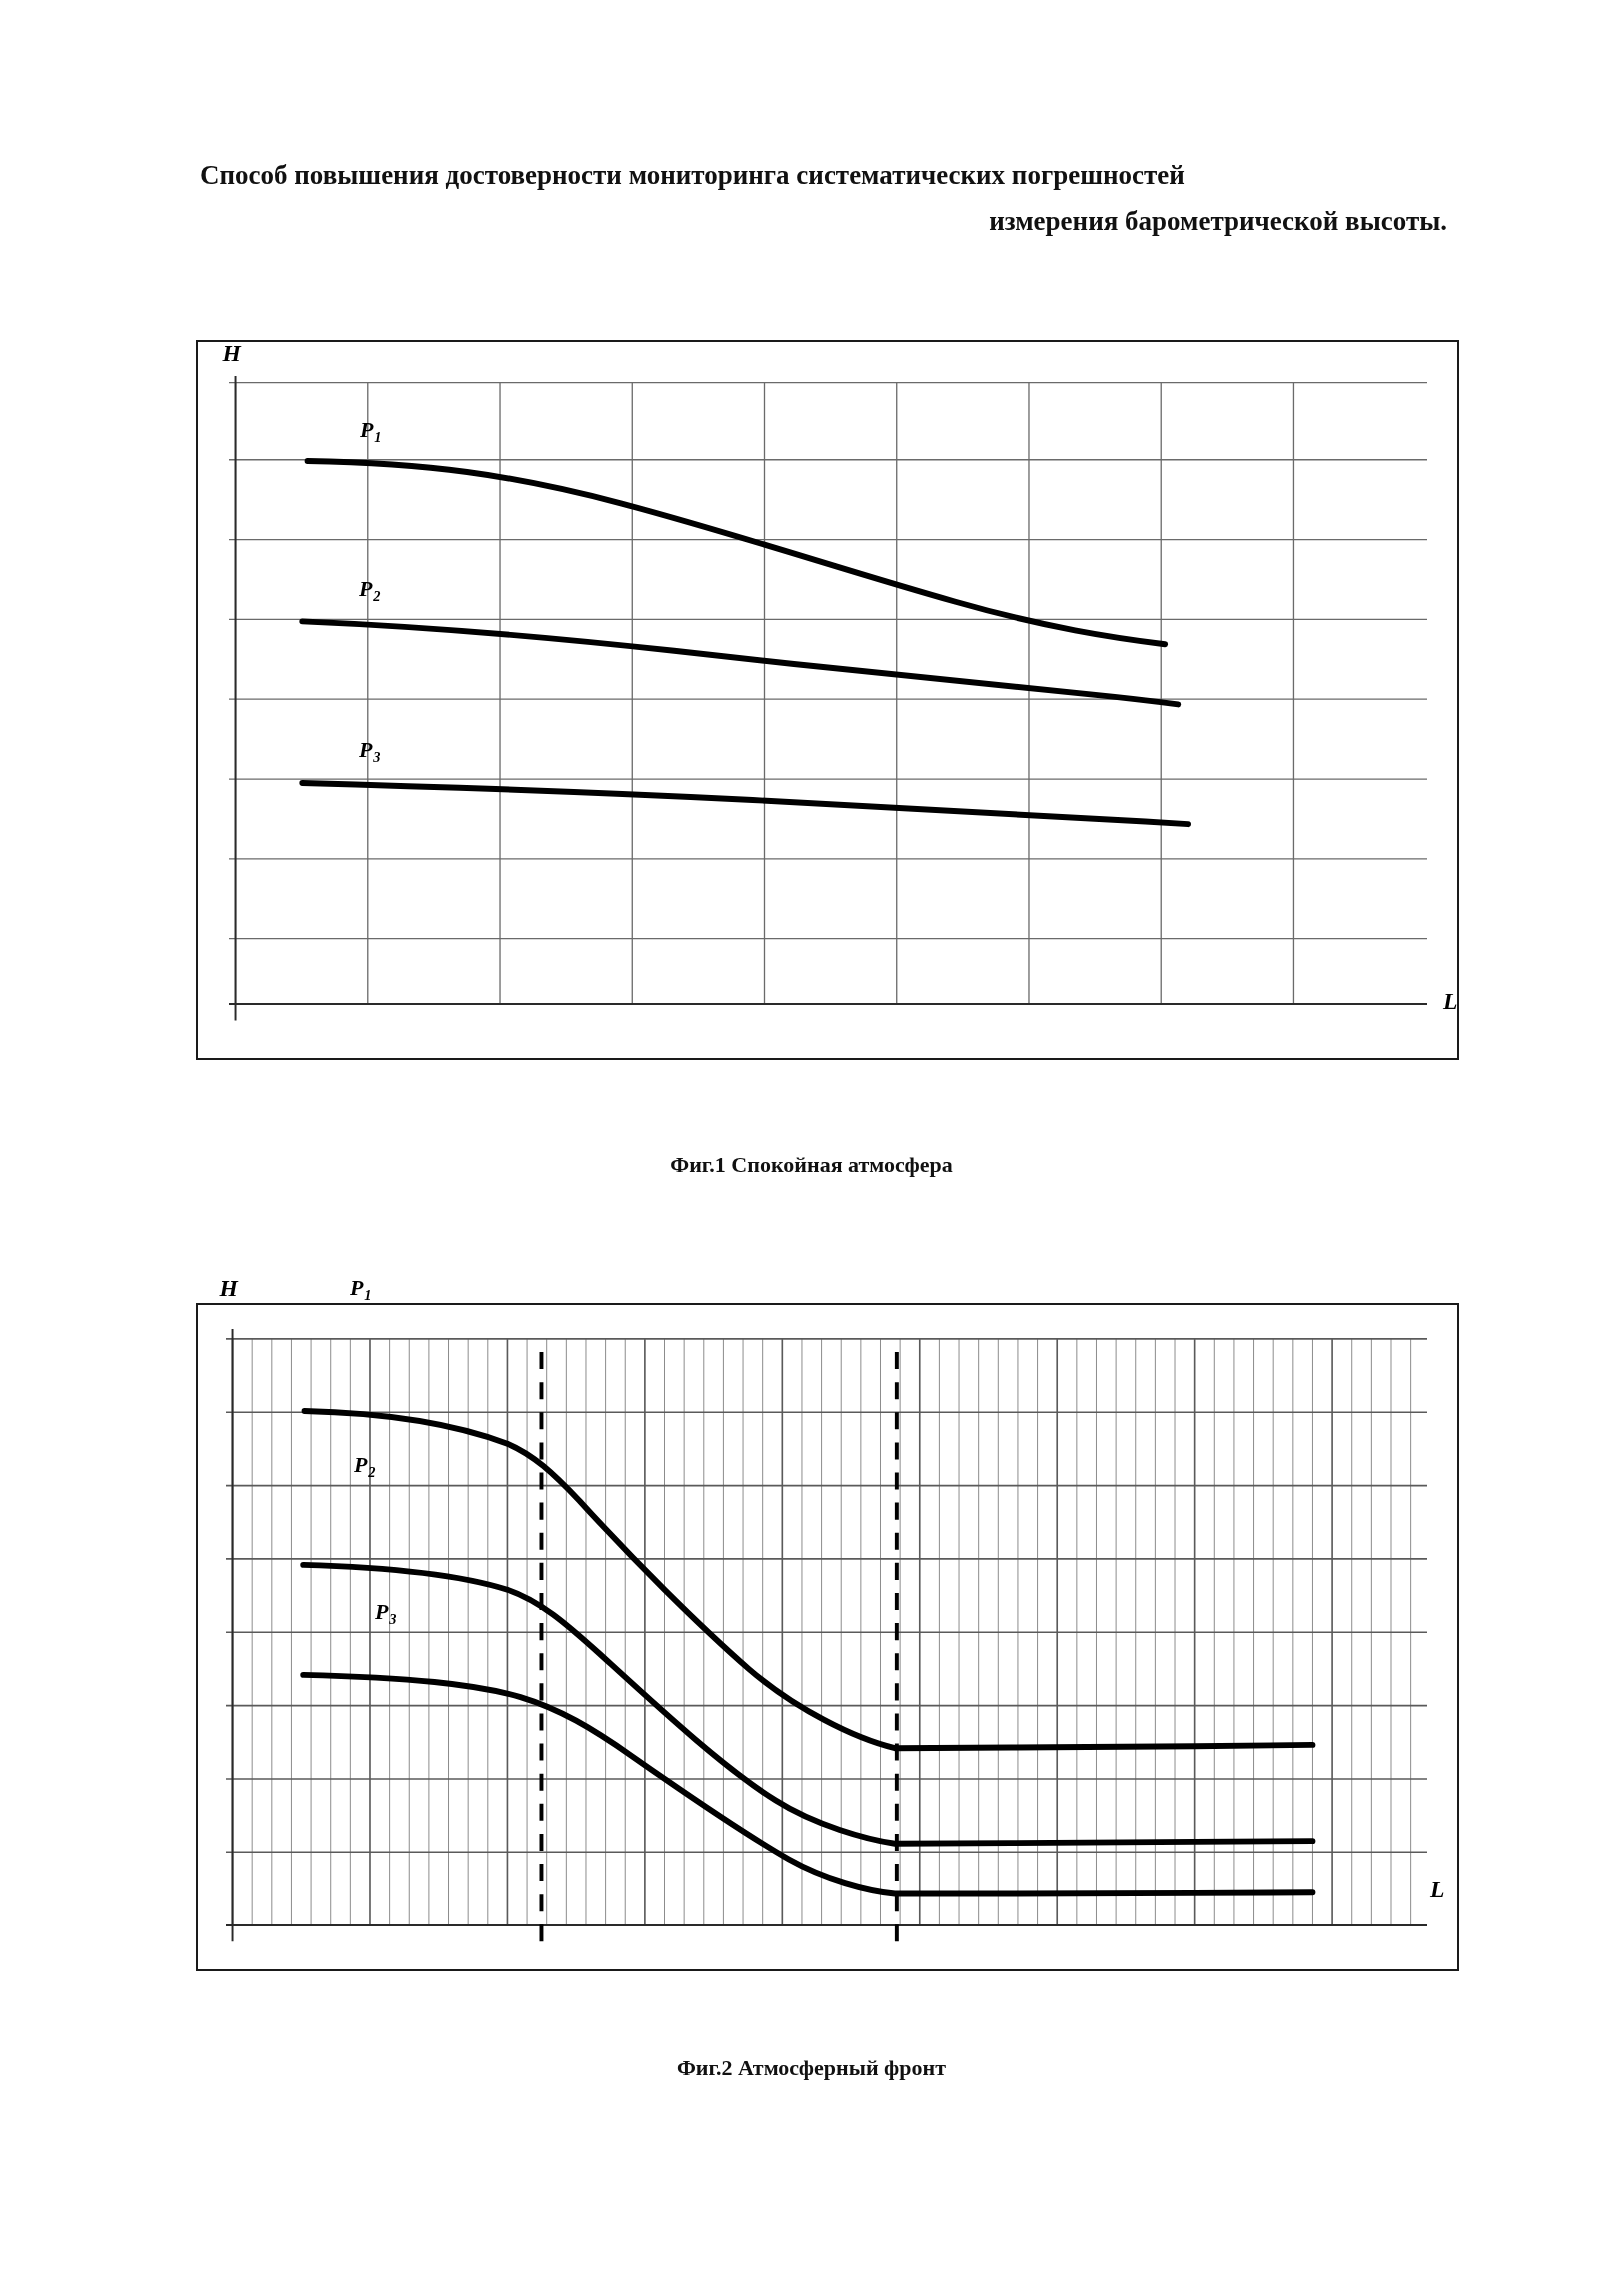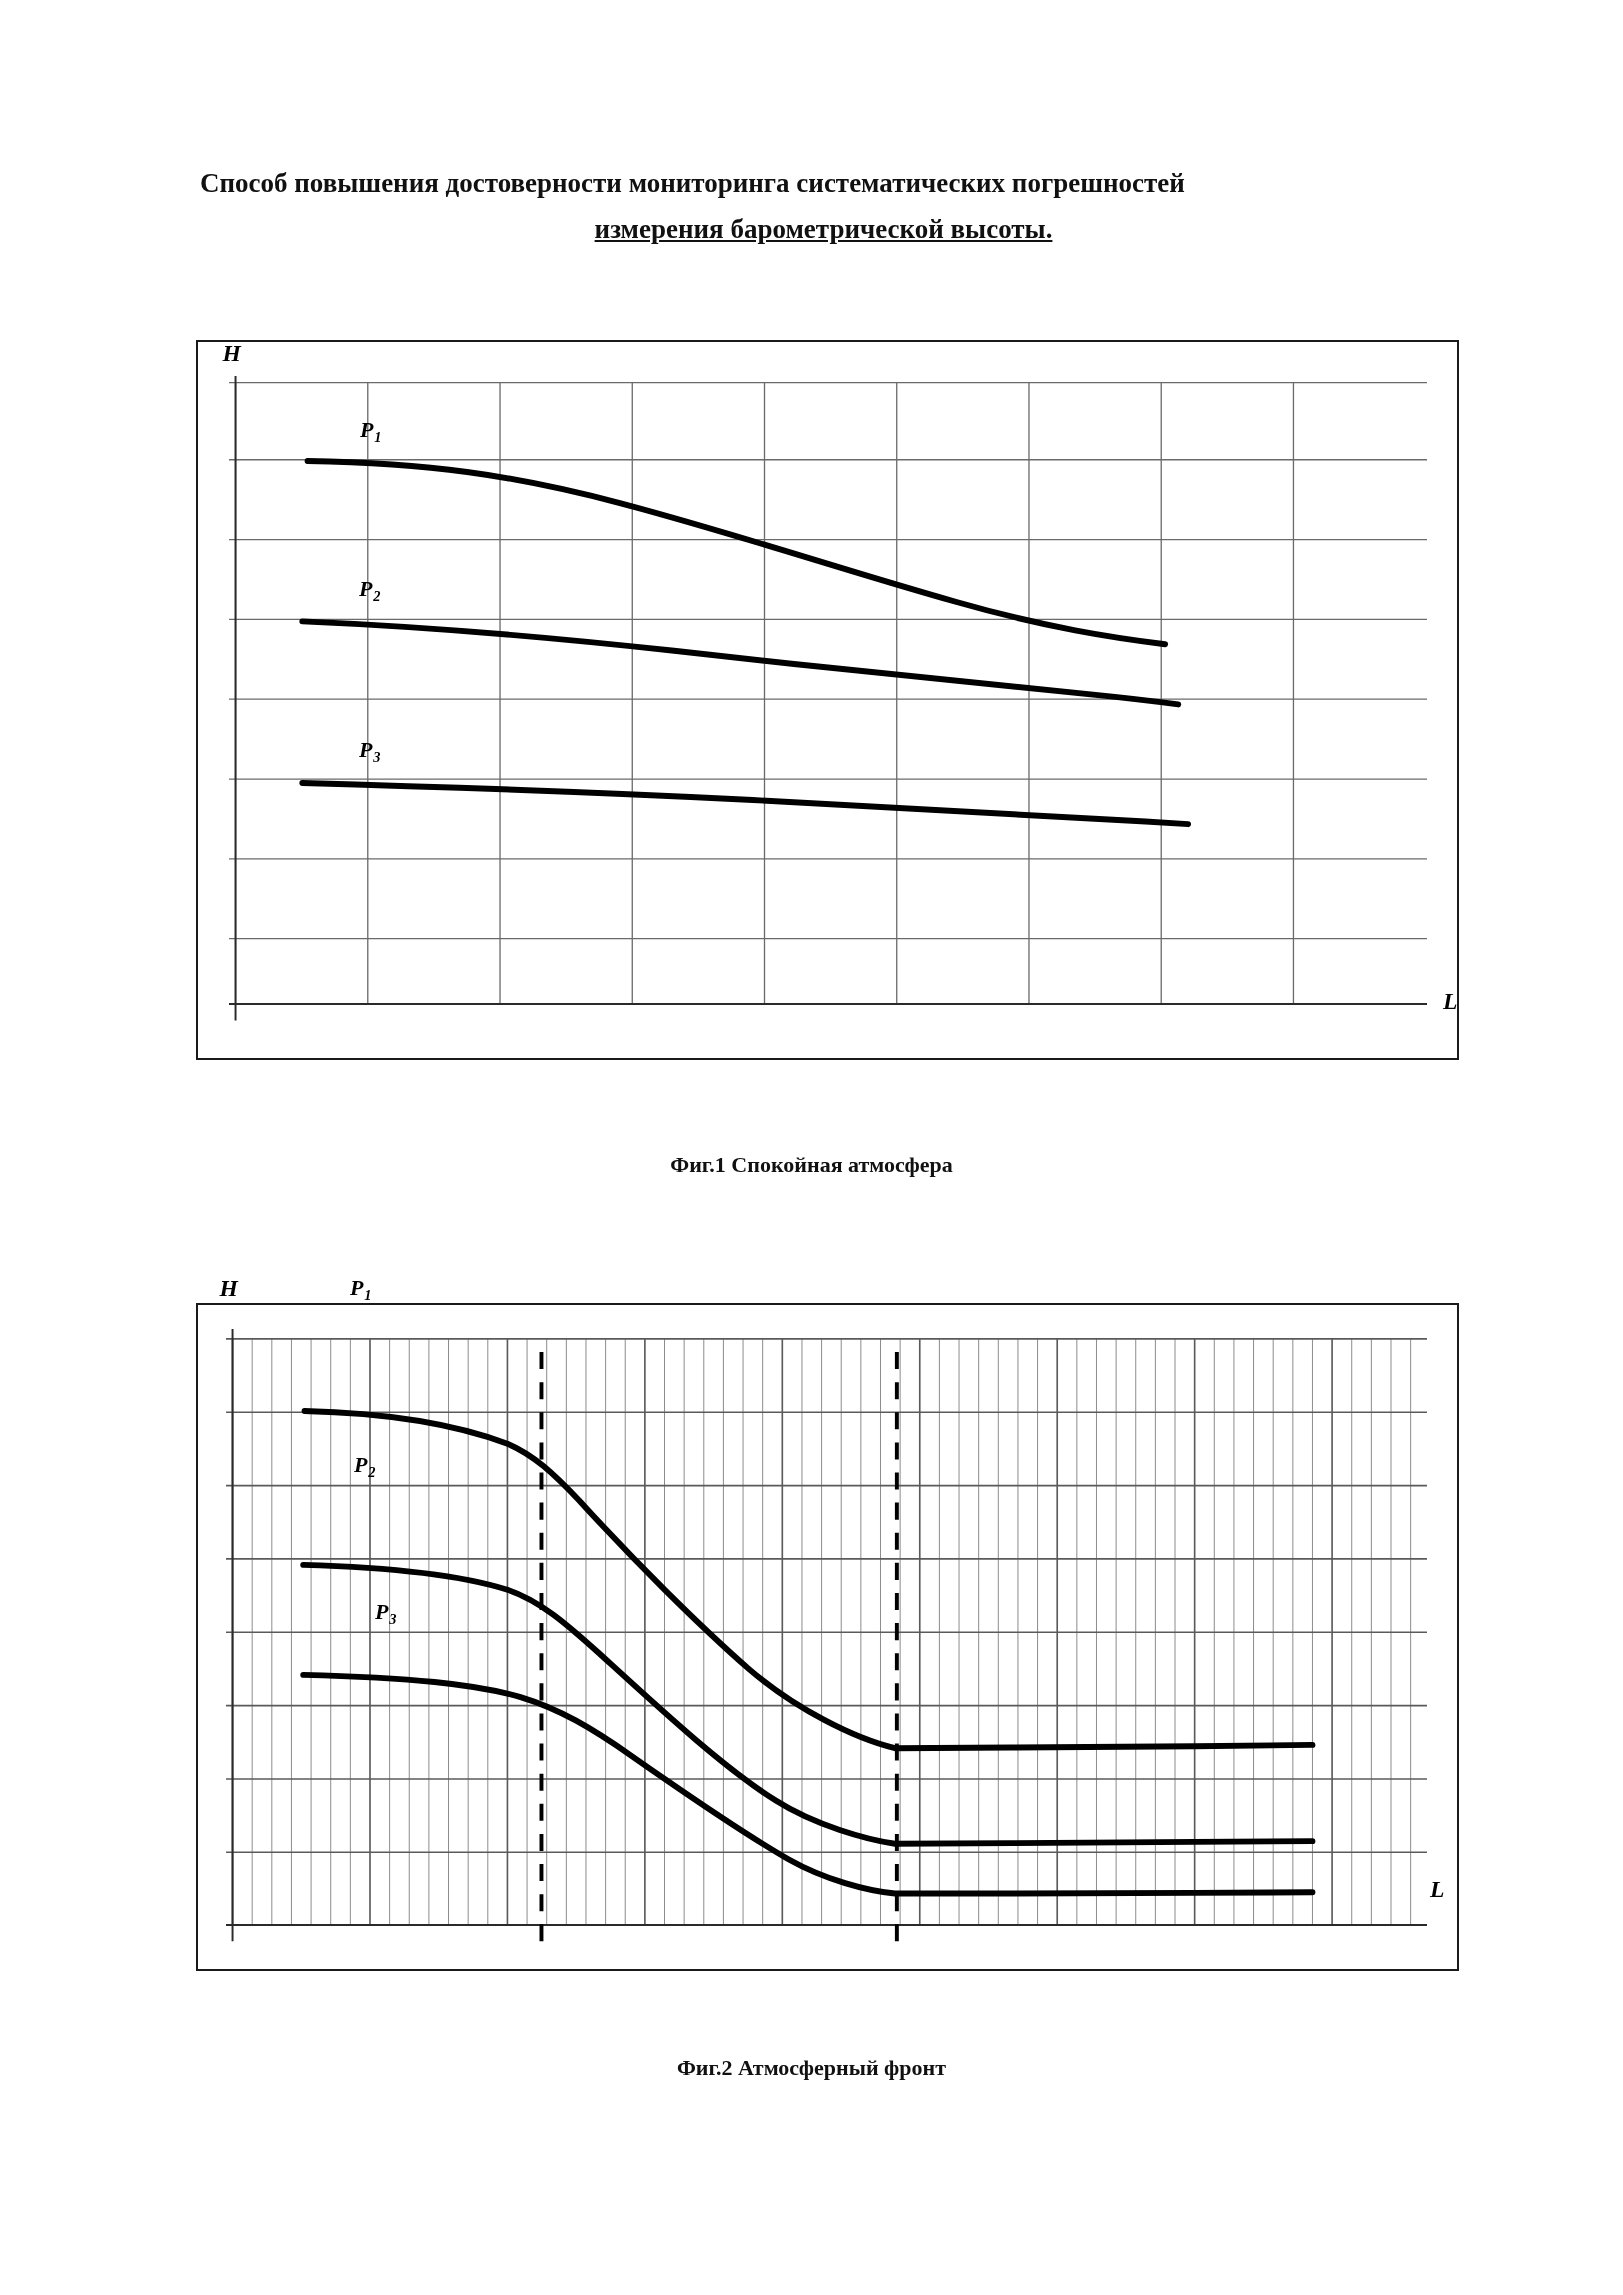--- a/index.html
+++ b/index.html
@@ -33,28 +33,26 @@
     font-family: "Liberation Serif", serif;
     font-weight: bold;
     font-size: 27px;
     line-height: 46px;
     color: #111;
   }
   .title-line.l1 {
     text-align: justify;
     text-align-last: justify;
     white-space: nowrap;
-    margin-top: 8px;
   }
   .title-line.l1 > span {
     display: inline-block;
   }
   .title-line.l2 {
-    text-align: center;
-    text-decoration: underline;
+    text-align: right;
   }
 
   
   .fig-frame {
     position: absolute;
     border: 2px solid #1a1a1a;
     box-sizing: border-box;
     background: #ffffff;
   }
   #fig1-frame {

